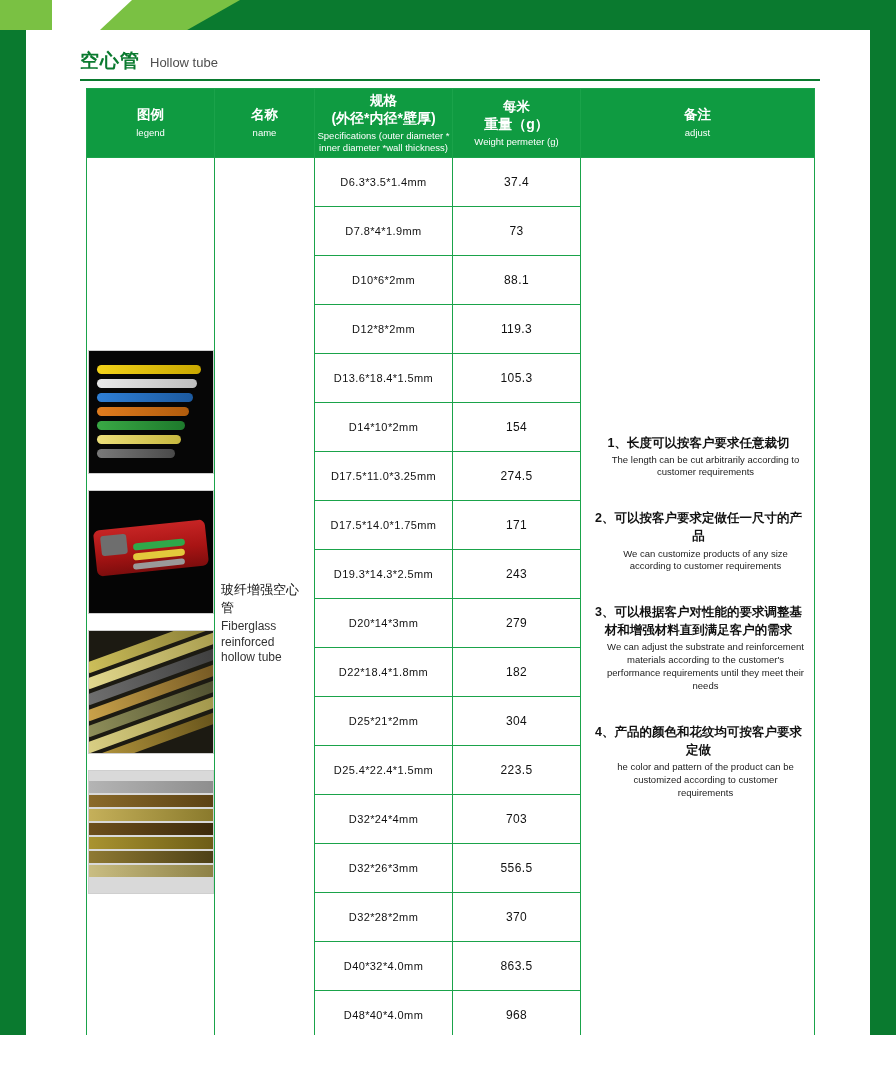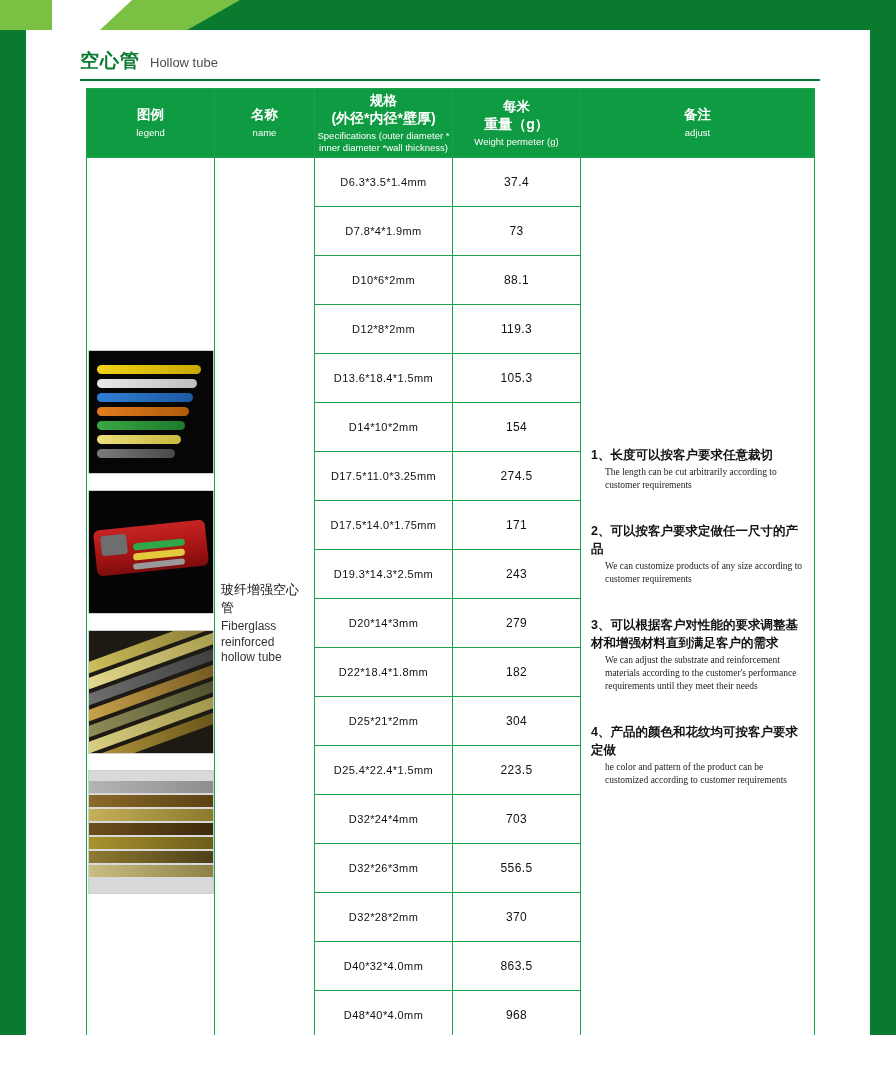--- a/index.html
+++ b/index.html
@@ -125,26 +125,26 @@
   }
   .p2 .core{
     position:absolute;border-radius:4px;
   }
   
   .p3 .rod{position:absolute;left:-6px;width:150px;height:11px;transform:rotate(-20deg);}
   
   .p4 .plank{position:absolute;left:0;width:124px;height:12px;}
 
   
-  .note-block{margin-bottom:14px;}
+  .note-block{margin-bottom:14px;text-align:center;}
   .note-cn{
     font-size:12.5px;font-weight:bold;line-height:1.45;color:#111;
   }
   .note-en{
-    font-size:9.5px;line-height:1.35;color:#222;margin-top:2px;padding-left:14px;font-family:Liberation Serif, serif;
+    font-size:9.5px;line-height:1.35;color:#222;margin-top:2px;padding-left:14px;
   }
 </style>
 </head>
 <body>
 
 <div class="top-banner">
   <div class="light"></div>
   <div class="white-notch"></div>
 </div>
 <div class="rail-left"></div>

